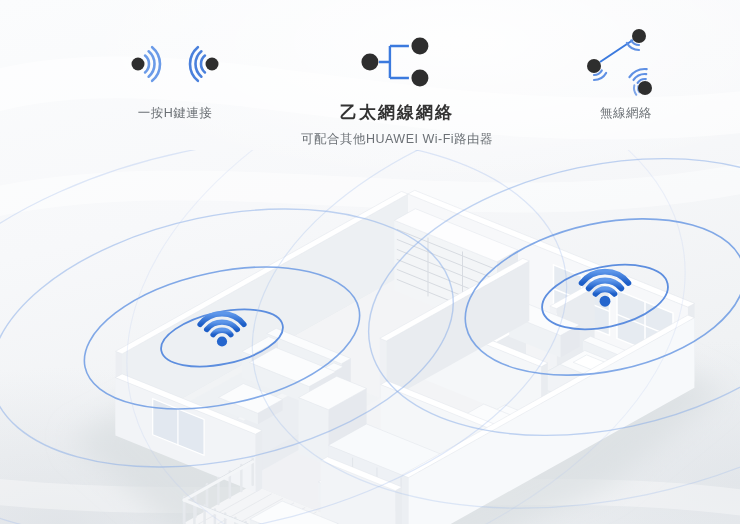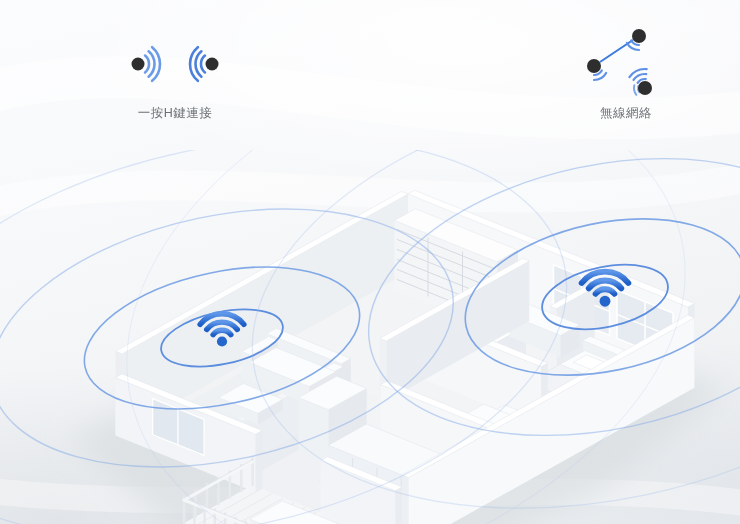--- a/index.html
+++ b/index.html
@@ -254,20 +254,30 @@
           <path d="M 29.93 11.43 A 11 11 0 0 1 29.93 -5.43" fill="none" stroke="#4a80dc" stroke-width="2.6" stroke-linecap="round"></path>
           <path d="M -26.39 -9.64 A 16.5 16.5 0 0 1 -26.39 15.64" fill="none" stroke="#6b9be8" stroke-width="2.6" stroke-linecap="round"></path>
           <path d="M 26.39 15.64 A 16.5 16.5 0 0 1 26.39 -9.64" fill="none" stroke="#4a80dc" stroke-width="2.6" stroke-linecap="round"></path>
           <path d="M -22.86 -13.85 A 22 22 0 0 1 -22.86 19.85" fill="none" stroke="#6b9be8" stroke-width="2.6" stroke-linecap="round"></path>
           <path d="M 22.86 19.85 A 22 22 0 0 1 22.86 -13.85" fill="none" stroke="#4a80dc" stroke-width="2.6" stroke-linecap="round"></path>
           <circle cx="-37" cy="3" r="6.5" fill="#2e2e2e"></circle>
           <circle cx="37" cy="3" r="6.5" fill="#2e2e2e"></circle>
         </svg>
       <div class="f-sub">一按H鍵連接</div>
     </div>
+    <div class="feature" style="left:397px">
+      <svg class="f-icon" width="140" height="74" viewBox="-70 -37 140 74">
+          <path d="M -18 1 H -7 M -7 -15 V 17 M -7 -15 H 12 M -7 17 H 12" fill="none" stroke="#3b7ade" stroke-width="2.4"></path>
+          <circle cx="-27" cy="1" r="8.5" fill="#2e2e2e"></circle>
+          <circle cx="23" cy="-15" r="8.5" fill="#2e2e2e"></circle>
+          <circle cx="23" cy="17" r="8.5" fill="#2e2e2e"></circle>
+        </svg>
+      <div class="f-title">乙太網線網絡</div>
+      <div class="f-sub">可配合其他HUAWEI Wi-Fi路由器</div>
+    </div>
     <div class="feature" style="left:626px">
       <svg class="f-icon" width="140" height="74" viewBox="-70 -37 140 74">
           <line x1="-26" y1="1" x2="7" y2="-21" stroke="#3b7ade" stroke-width="2"></line>
           <path d="M 13.00 -16.00 A 9 9 0 0 1 5.21 -20.50" fill="none" stroke="#5f90e4" stroke-width="2.2" stroke-linecap="round"></path>
           <path d="M -24.21 9.50 A 9 9 0 0 1 -32.00 14.00" fill="none" stroke="#5f90e4" stroke-width="2.2" stroke-linecap="round"></path>
           <path d="M 13.00 -11.00 A 14 14 0 0 1 0.88 -18.00" fill="none" stroke="#5f90e4" stroke-width="2.2" stroke-linecap="round"></path>
           <path d="M -19.88 12.00 A 14 14 0 0 1 -32.00 19.00" fill="none" stroke="#5f90e4" stroke-width="2.2" stroke-linecap="round"></path>
           <path d="M 11.63 21.84 A 9 9 0 0 1 19.78 18.03" fill="none" stroke="#5f90e4" stroke-width="2.2" stroke-linecap="round"></path>
           <path d="M 7.53 18.97 A 14 14 0 0 1 20.22 13.05" fill="none" stroke="#5f90e4" stroke-width="2.2" stroke-linecap="round"></path>
           <path d="M 3.44 16.10 A 19 19 0 0 1 20.66 8.07" fill="none" stroke="#5f90e4" stroke-width="2.2" stroke-linecap="round"></path>

